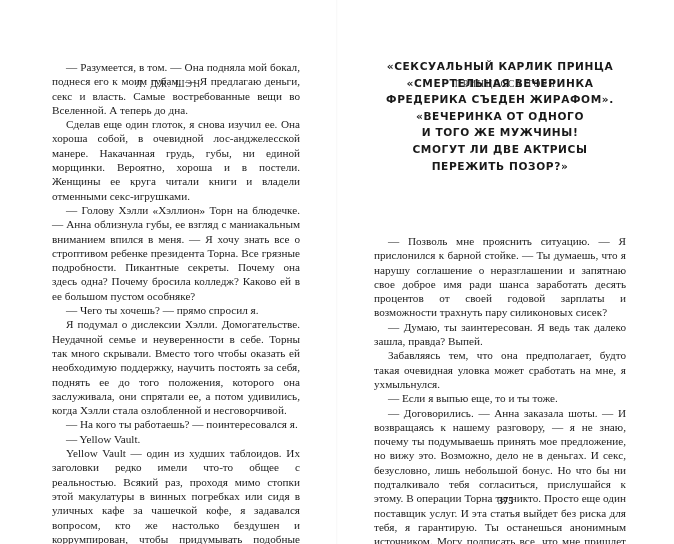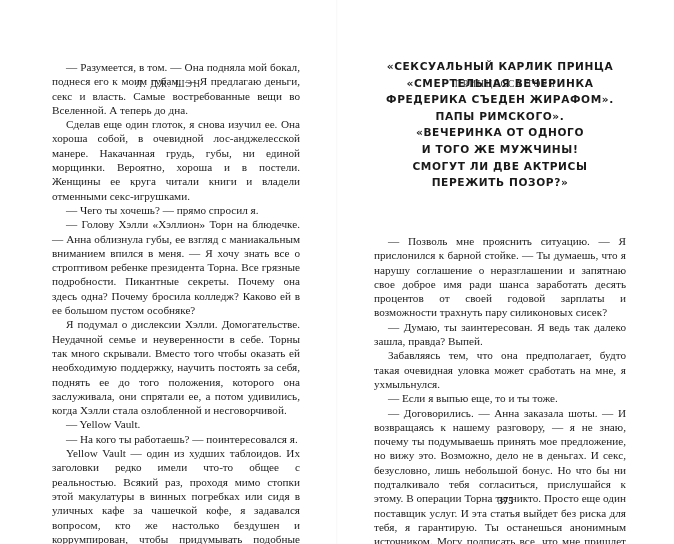--- a/index.html
+++ b/index.html
@@ -24,38 +24,37 @@
             background: linear-gradient(to right, #f7f7f7, #ffffff); }
 </style>
 </head>
 <body>
 
 <div class="page left">
   <div class="running-head">Л. ДЖ. ШЭН</div>
   <div class="body-text">
     <p>— Разумеется, в том. — Она подняла мой бокал, поднеся его к моим губам. — Я предлагаю деньги, секс и власть. Самые востребованные вещи во Вселенной. А теперь до дна.</p>
     <p>Сделав еще один глоток, я снова изучил ее. Она хороша собой, в очевидной лос-анджелесской манере. Накачанная грудь, губы, ни единой морщинки. Вероятно, хороша и в постели. Женщины ее круга читали книги и владели отменными секс-игрушками.</p>
+    <p>— Голову Хэлли «Хэллион» Торн на блюдечке. — Анна облизнула губы, ее взгляд с маниакальным вниманием впился в меня. — Я хочу знать все о строптивом ребенке президента Торна. Все грязные подробности. Пикантные секреты. Почему она здесь одна? Почему бросила колледж? Каково ей в ее большом пустом особняке?</p>
     <p>— Чего ты хочешь? — прямо спросил я.</p>
-    <p>— Голову Хэлли «Хэллион» Торн на блюдечке. — Анна облизнула губы, ее взгляд с маниакальным вниманием впился в меня. — Я хочу знать все о строптивом ребенке президента Торна. Все грязные подробности. Пикантные секреты. Почему она здесь одна? Почему бросила колледж? Каково ей в ее большом пустом особняке?</p>
     <p>Я подумал о дислексии Хэлли. Домогательстве. Неудачной семье и неуверенности в себе. Торны так много скрывали. Вместо того чтобы оказать ей необходимую поддержку, научить постоять за себя, поднять ее до того положения, которого она заслуживала, они спрятали ее, а потом удивились, когда Хэлли стала озлобленной и несговорчивой.</p>
+    <p>— На кого ты работаешь? — поинтересовался я.</p>
     <p>— Yellow Vault.</p>
-    <p>— На кого ты работаешь? — поинтересовался я.</p>
     <p>Yellow Vault — один из худших таблоидов. Их заголовки редко имели что-то общее с реальностью. Всякий раз, проходя мимо стопки этой макулатуры в винных погребках или сидя в уличных кафе за чашечкой кофе, я задавался вопросом, кто же настолько бездушен и коррумпирован, чтобы придумывать подобные заголовки.</p>
   </div>
 </div>
 
 <div class="gutter"></div>
 
 <div class="page right">
   <div class="running-head">ПРИНЦЕССА ТОРН</div>
   <div class="headline-block">
     <div>«СЕКСУАЛЬНЫЙ КАРЛИК ПРИНЦА</div>
     <div>«СМЕРТЕЛЬНАЯ ВЕЧЕРИНКА</div>
     <div>ФРЕДЕРИКА СЪЕДЕН ЖИРАФОМ».</div>
-    <div>ПАПЫ РИМСКОГО».</div>
     <div>«ВЕЧЕРИНКА ОТ ОДНОГО</div>
     <div>И ТОГО ЖЕ МУЖЧИНЫ!</div>
     <div>СМОГУТ ЛИ ДВЕ АКТРИСЫ</div>
     <div>ПЕРЕЖИТЬ ПОЗОР?»</div>
   </div>
   <div class="body-text">
     <p>— Позволь мне прояснить ситуацию. — Я прислонился к барной стойке. — Ты думаешь, что я нарушу соглашение о неразглашении и запятнаю свое доброе имя ради шанса заработать десять процентов от своей годовой зарплаты и возможности трахнуть пару силиконовых сисек?</p>
     <p>— Думаю, ты заинтересован. Я ведь так далеко зашла, правда? Выпей.</p>
     <p>Забавляясь тем, что она предполагает, будто такая очевидная уловка может сработать на мне, я ухмыльнулся.</p>
     <p>— Если я выпью еще, то и ты тоже.</p>

